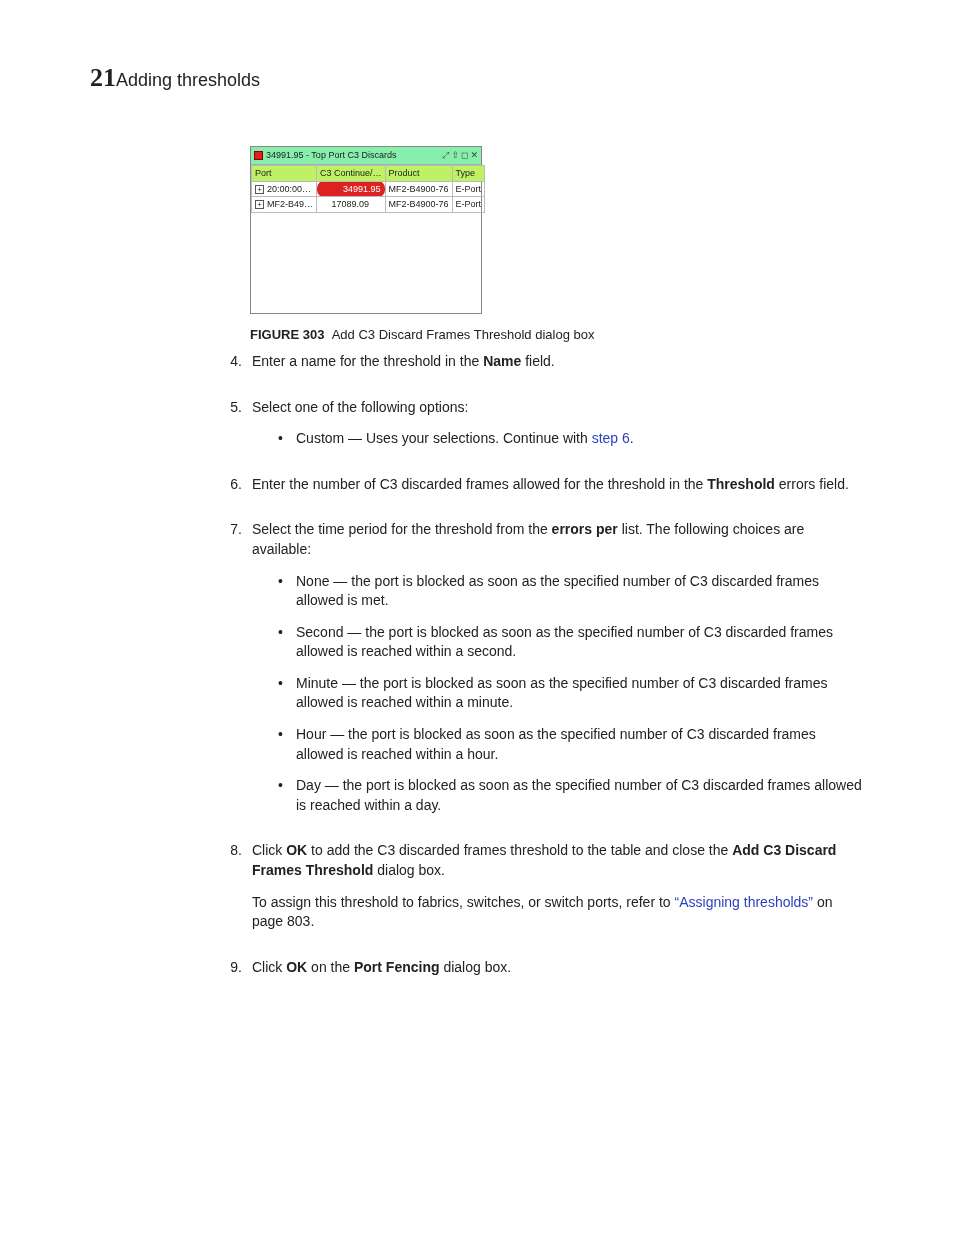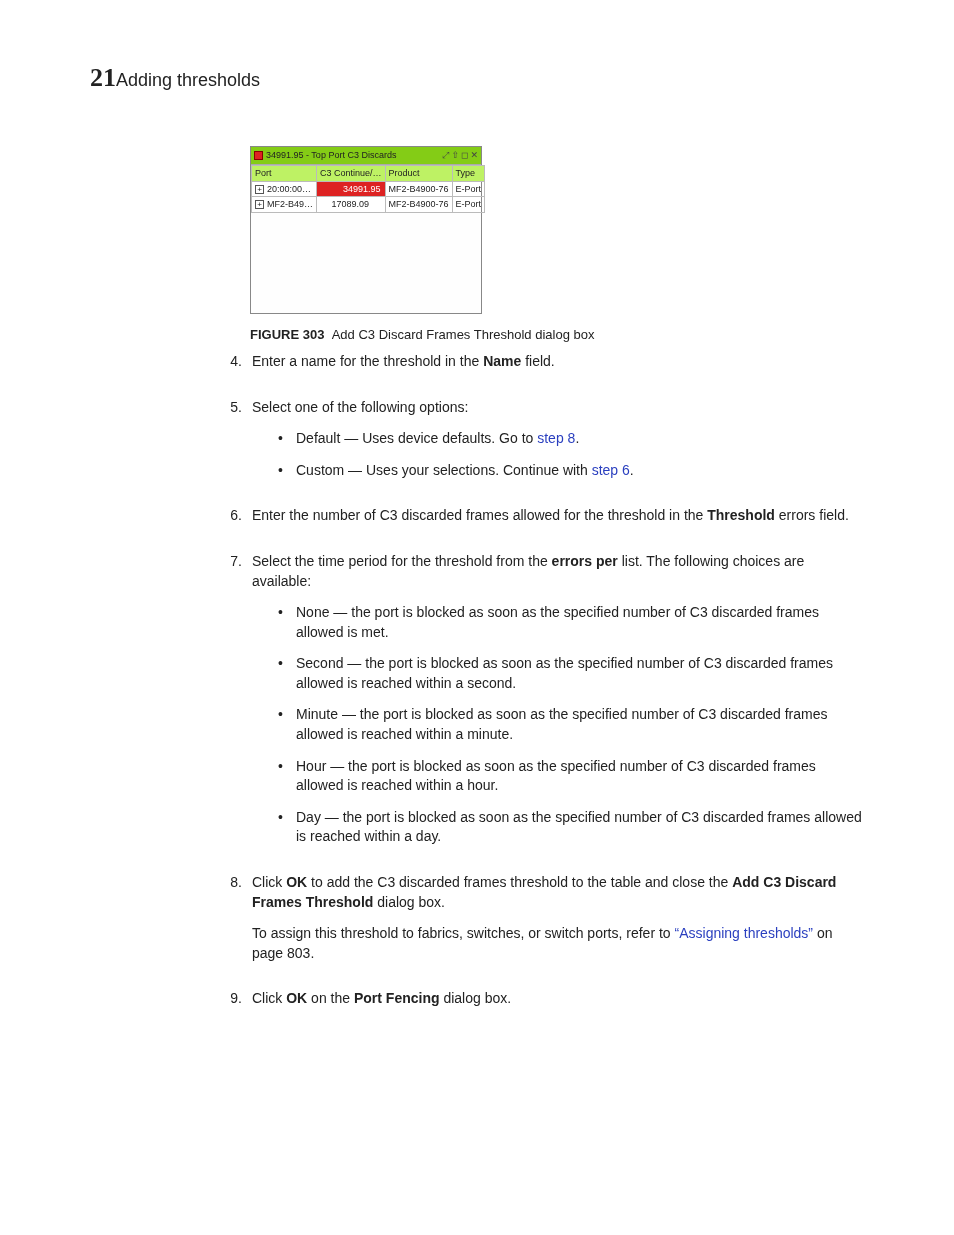--- a/index.html
+++ b/index.html
@@ -39,21 +39,21 @@
     font-size: 9px;
     font-family: Tahoma, Arial, sans-serif;
     color: #222;
   }
   .fig-titlebar {
     display: flex;
     align-items: center;
     gap: 3px;
     padding: 2px 3px;
     border-bottom: 1px solid #aaa;
-    background: #84cc16;
+    background: #86efac;
   }
   .fig-swatch {
     width: 9px; height: 9px;
     background: #d22;
     border: 1px solid #800;
     flex: none;
   }
   .fig-title-text { flex: 1; white-space: nowrap; overflow: hidden; }
   .fig-titlebar-icons {
     display: flex; gap: 2px; align-items: center;
@@ -81,20 +81,21 @@
     font-size: 8px; line-height: 8px;
     text-align: center;
     margin-right: 3px;
     background: #fff;
   }
   .fig-table .hl {
     background: #d22;
     color: #fff;
     text-align: right;
     padding-right: 4px;
+    border-radius: 7px;
   }
   .fig-table .num { text-align: center; padding-right: 4px; }
   .fig-body-pad {
     height: 100px;
     background: #fefefe;
   }
 
   .figure-caption {
     margin-left: 160px;
     margin-bottom: 8px;
@@ -203,23 +204,20 @@
         </p>
       </div>
     </li>
 
     <li>
       <span class="num">5.</span>
       <div class="body">
         <p>Select one of the following options:</p>
         <ul class="bullets">
           <li>
-            <span>Default — Uses device defaults. Go to </span><span class="link">step 8</span><span>.</span>
-          </li>
-          <li>
             <span>Custom — Uses your selections. Continue with </span><span class="link">step 6</span><span>.</span>
           </li>
         </ul>
       </div>
     </li>
 
     <li>
       <span class="num">6.</span>
       <div class="body">
         <p>

